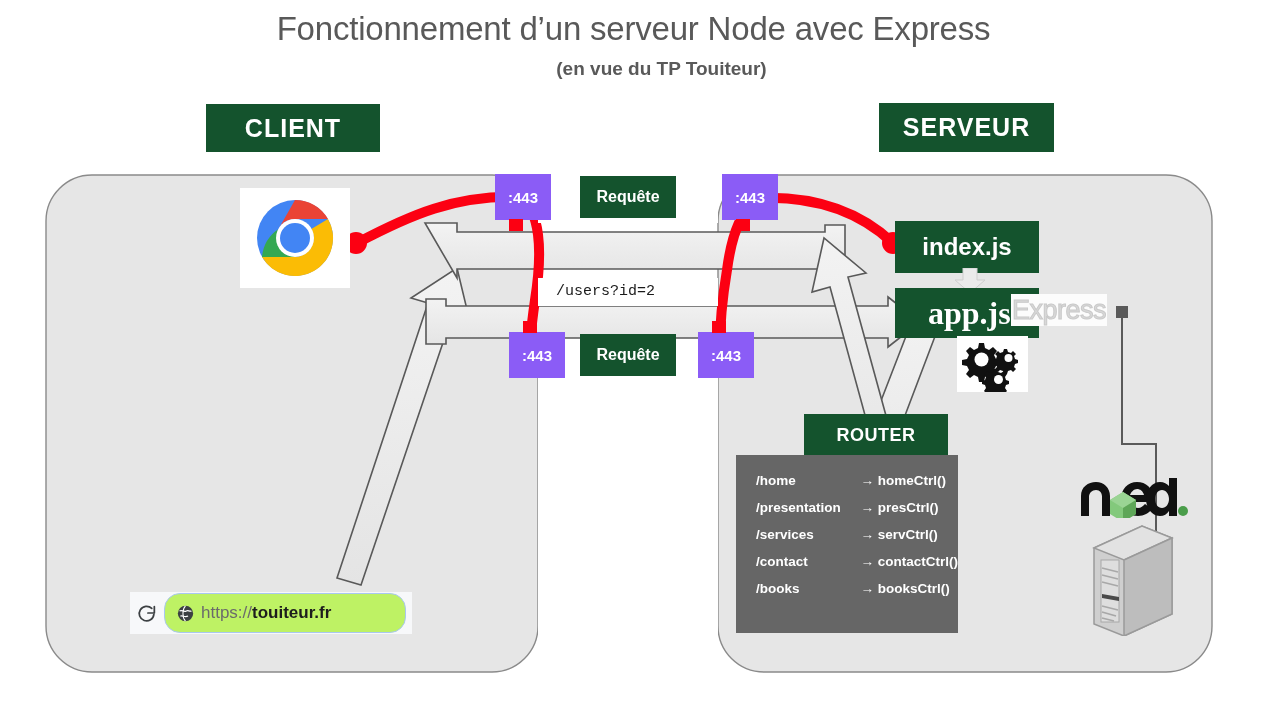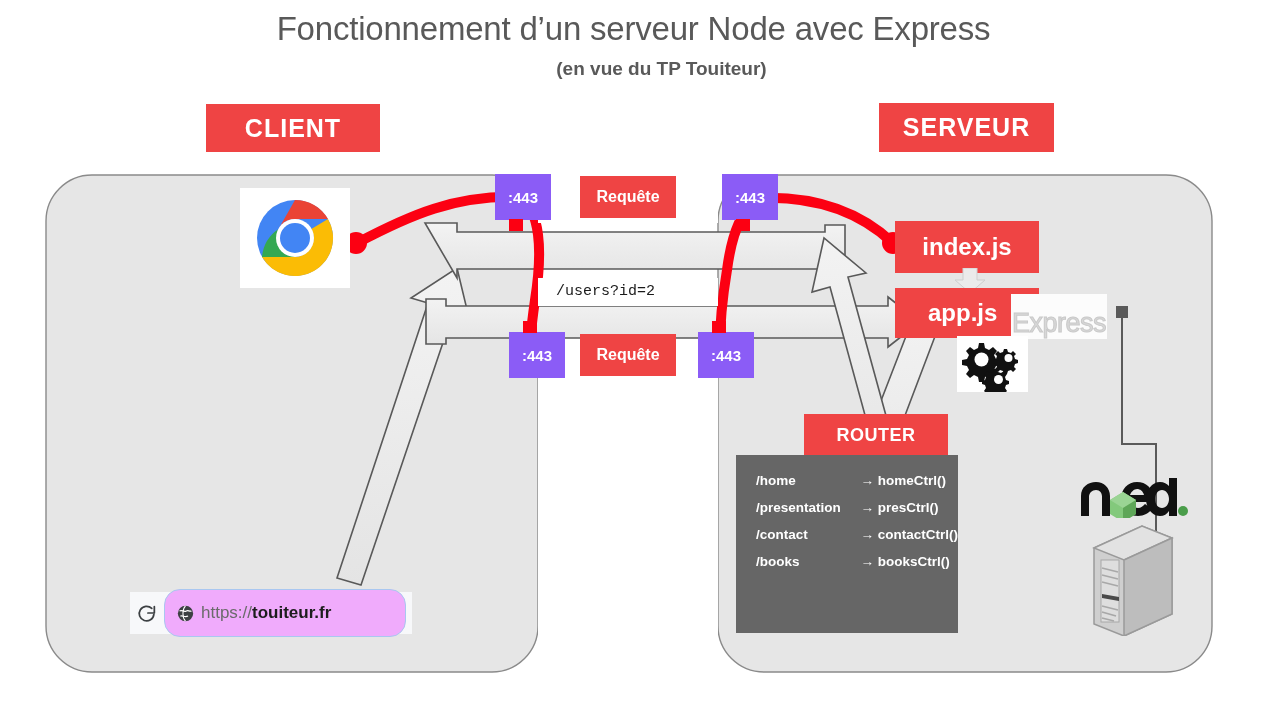--- a/index.html
+++ b/index.html
@@ -19,30 +19,30 @@
     text-align:center; font-size:33px; font-weight:normal;
     color:#595959; letter-spacing:-0.2px;
   }
   .subtitle {
     position:absolute; left:0; top:58px; width:1267px;
     text-align:center; font-size:19px; font-weight:bold; color:#595959;padding-left:28px;
   }
 
   
   .gbox {
-    position:absolute; background:#ef4444; color:#ffffff;
+    position:absolute; background:#14532d; color:#ffffff;
     display:flex; align-items:center; justify-content:center;
     font-weight:bold; box-sizing:border-box;
   }
   #client-label { left:206px; top:104px; width:174px; height:48px; font-size:25px; letter-spacing:1px;}
   #serveur-label{ left:879px; top:103px; width:175px; height:49px; font-size:25px; letter-spacing:1px;}
   #reponse-label{ left:580px; top:176px; width:96px;  height:42px; font-size:16px;}
   #requete-label{ left:580px; top:334px; width:96px;  height:42px; font-size:16px;}
   #index-box    { left:895px; top:221px; width:144px; height:52px; font-size:24px;}
-  #app-box      { left:895px; top:288px; width:144px; height:50px; font-size:24px; justify-content:flex-start; padding-left:33px;}
+  #app-box      { left:895px; top:288px; width:144px; height:50px; font-size:32px; justify-content:flex-start; padding-left:33px;font-family:Liberation Serif, serif;}
   #router-head  { left:804px; top:414px; width:144px; height:42px; font-size:18px; letter-spacing:.5px;}
 
   
   .port {
     position:absolute; width:56px; height:46px; background:#8b5cf6;
     color:#ffffff; font-weight:bold; font-size:15px;
     display:flex; align-items:center; justify-content:center;
   }
   .port .tail {
     position:absolute; width:14px; height:12px; background:#fc0012;
@@ -73,22 +73,22 @@
   #router-body td.route { width:138px; }
   #router-body td.ctrl  { }
 
   
   #chrome-plate {
     position:absolute; left:240px; top:188px; width:110px; height:100px;
     background:#ffffff;
   }
   
   #express-plate {
-    position:absolute; left:1011px; top:294px; width:96px; height:45px;
-    background:#fcfcfc; display:flex; align-items:flex-end; justify-content:center;
+    position:absolute; left:1011px; top:294px; width:96px; height:32px;
+    background:#fcfcfc; display:flex; align-items:center; justify-content:center;
   }
   #express-plate span {
     font-size:27px; color:#d8d8d8; letter-spacing:-0.5px;
     -webkit-text-stroke:1px #c9c9c9;
   }
   
   #gears-plate {
     position:absolute; left:957px; top:336px; width:71px; height:56px;
     background:#ffffff;
   }
@@ -96,21 +96,21 @@
   #node-logo { position:absolute; left:1079px; top:478px; width:110px; height:40px; }
   #server-tower { position:absolute; left:1090px; top:518px; width:86px; height:118px; }
 
   
   #urlbar {
     position:absolute; left:130px; top:592px; width:282px; height:42px;
     background:#f7f8fa; display:flex; align-items:center;
   }
   #reload-icon { width:34px; display:flex; align-items:center; justify-content:center; }
   #omnibox {
-    flex:1; height:48px; margin-right:6px; background:#f0abfc;
+    flex:1; height:40px; margin-right:6px; background:#bef264;
     border:1.5px solid #a9c7f0; border-radius:16px;
     display:flex; align-items:center; padding-left:8px; box-sizing:border-box;
   }
   #globe-icon { width:24px; display:flex; align-items:center; justify-content:center;}
   #url-text { font-size:17px; color:#6b6b6b; margin-left:4px; white-space:nowrap;}
   #url-text b { color:#1d1d1d; font-weight:bold; }
 </style>
 </head>
 <body>
 
@@ -265,20 +265,24 @@
   <div id="router-body">
     <table>
       <tbody>
           <tr>
         <td class="route">/home</td>
         <td class="ctrl">→ homeCtrl()</td>
       </tr>
       <tr>
         <td class="route">/presentation</td>
         <td class="ctrl">→ presCtrl()</td>
+      </tr>
+      <tr>
+        <td class="route">/services</td>
+        <td class="ctrl">→ servCtrl()</td>
       </tr>
       <tr>
         <td class="route">/contact</td>
         <td class="ctrl">→ contactCtrl()</td>
       </tr>
       <tr>
         <td class="route">/books</td>
         <td class="ctrl">→ booksCtrl()</td>
       </tr>
     </tbody>

